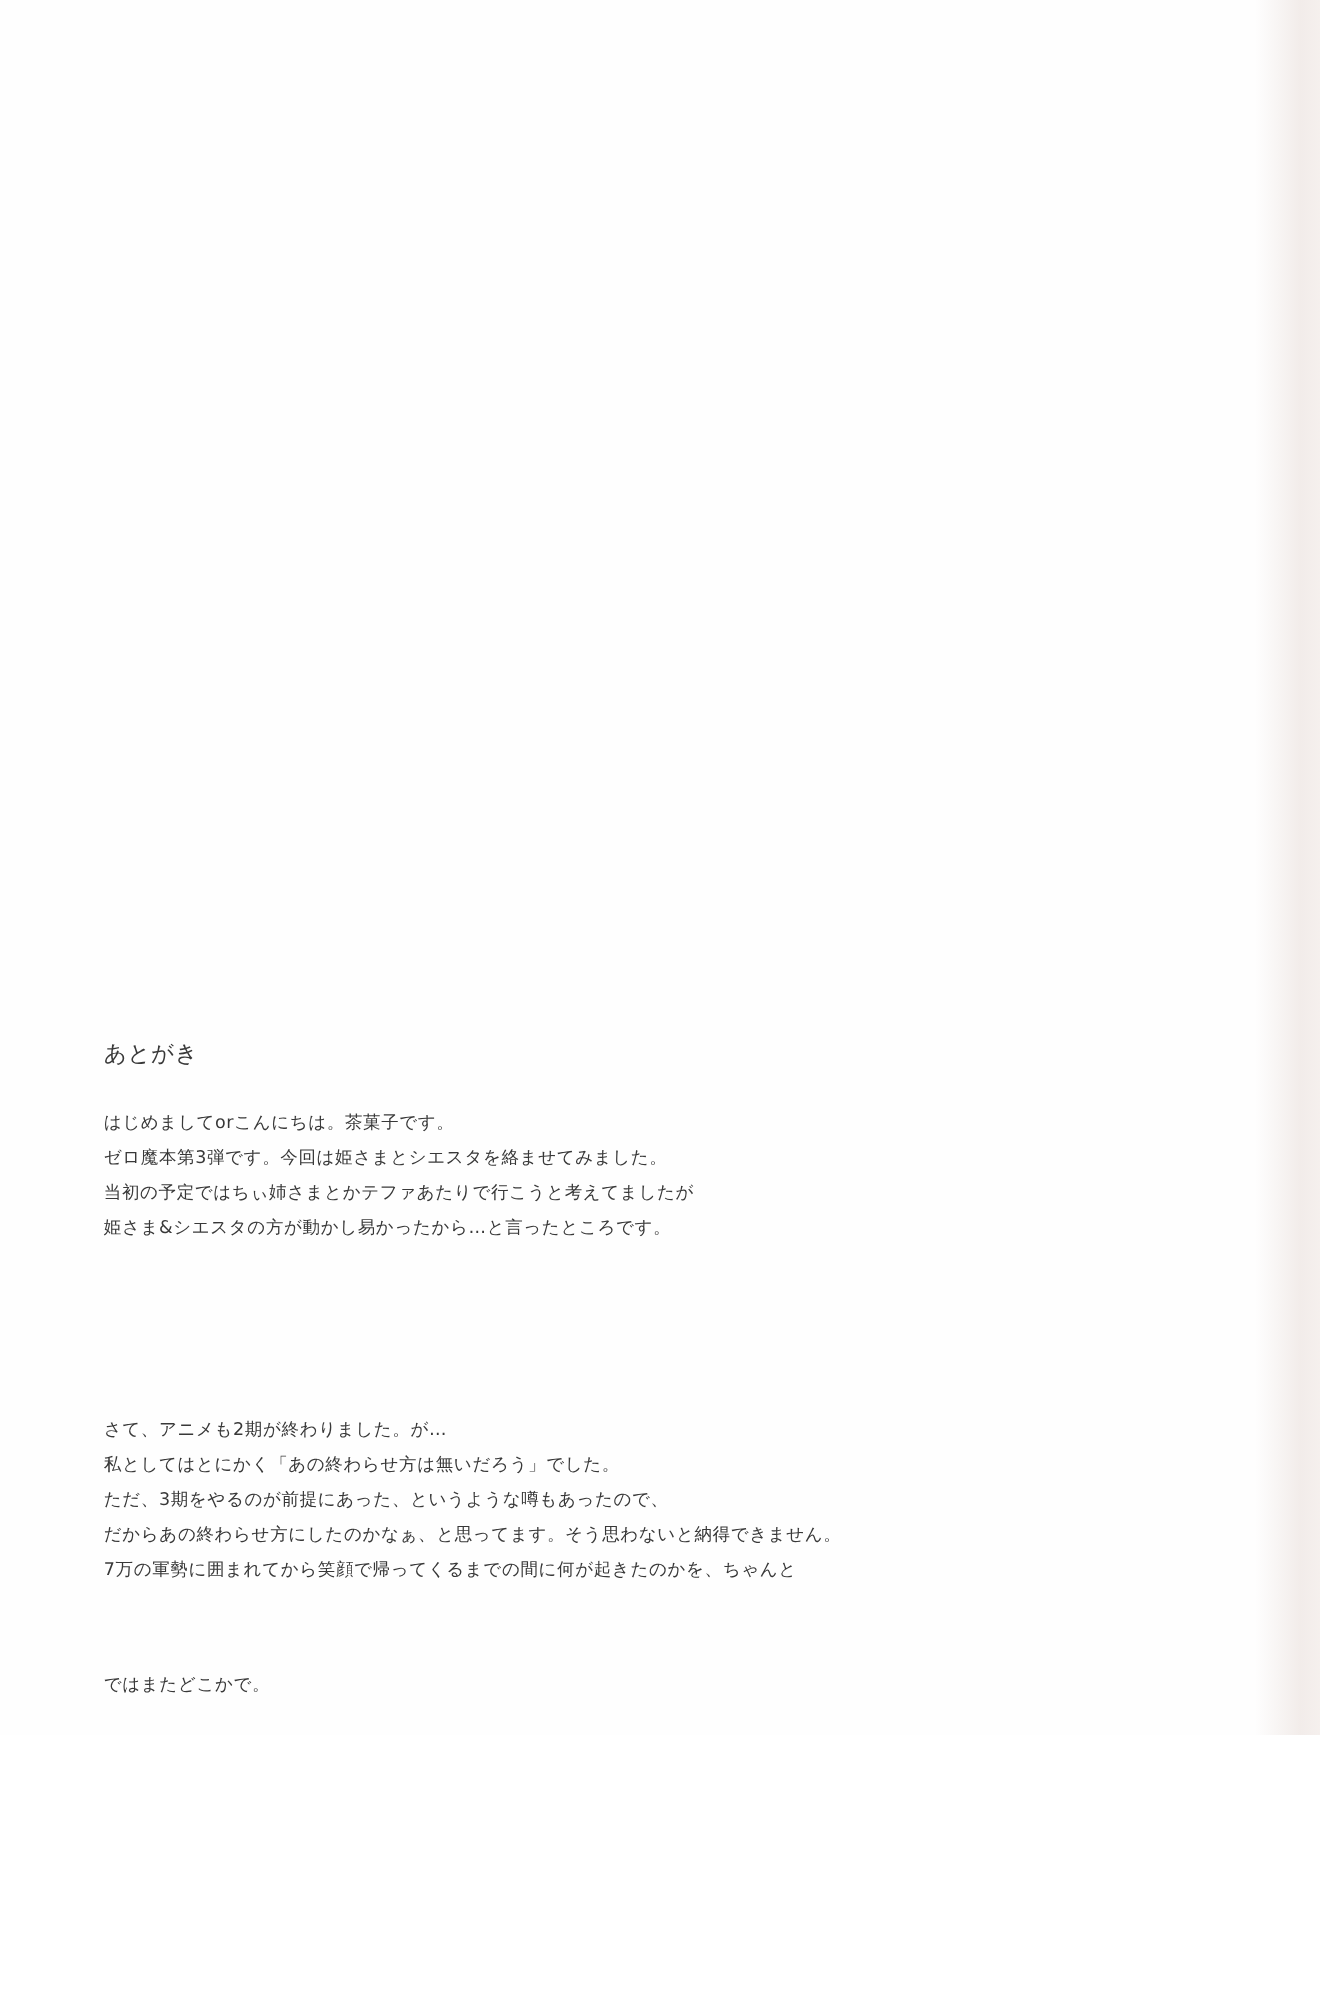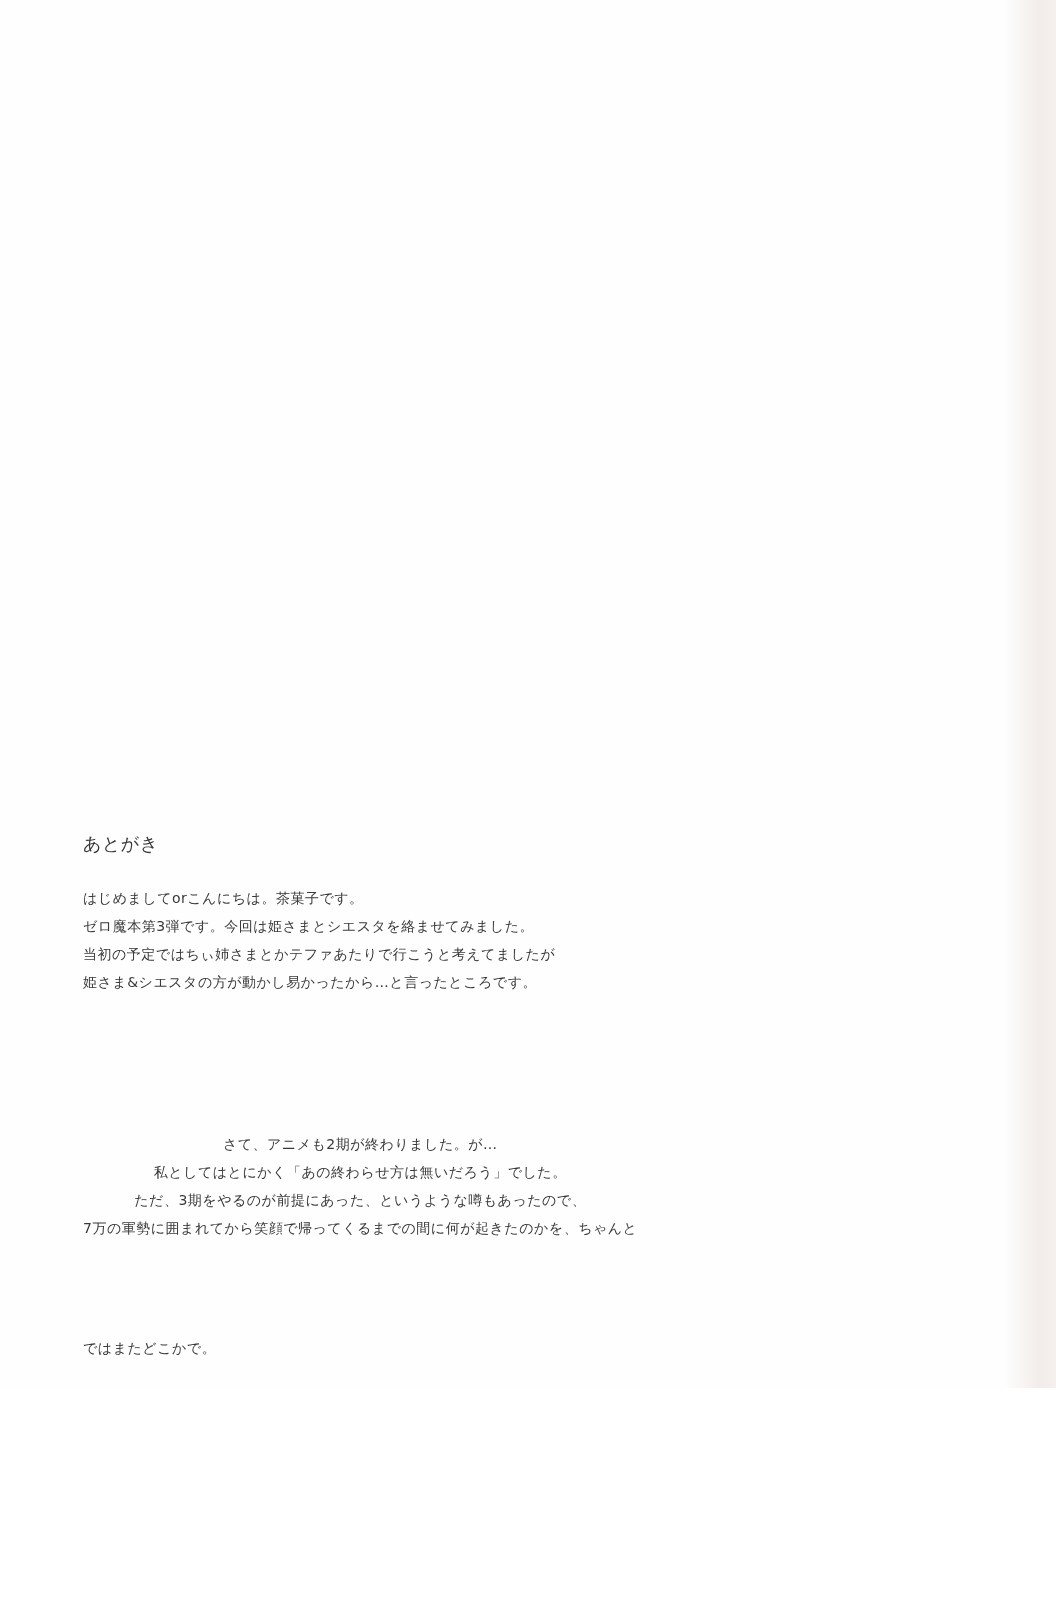--- a/index.html
+++ b/index.html
@@ -39,21 +39,21 @@
     letter-spacing: 0.5px;
     white-space: nowrap;
     color: #383838;
   }
   .doc-title {
     top: 830px;
     font-size: 18px;
   }
   .para-1 { top: 884px; }
   .para-2 { top: 1003px; }
-  .para-3 { top: 1130px; text-align: center; }
+  .para-3 { top: 1130px; }
   .closing { top: 1334px; text-align: right; }
   .signature {
     top: 1398px;
     display: flex;
     gap: 24px;
   }
 </style>
 </head>
 <body>
 
@@ -68,20 +68,21 @@
     <div>ゼロ魔本第3弾です。今回は姫さまとシエスタを絡ませてみました。</div>
     <div>当初の予定ではちぃ姉さまとかテファあたりで行こうと考えてましたが</div>
     <div>姫さま&amp;シエスタの方が動かし易かったから…と言ったところです。</div>
   </div>
 
 
   <div class="text-block para-3">
     <div>さて、アニメも2期が終わりました。が…</div>
     <div>私としてはとにかく「あの終わらせ方は無いだろう」でした。</div>
     <div>ただ、3期をやるのが前提にあった、というような噂もあったので、</div>
+    <div>だからあの終わらせ方にしたのかなぁ、と思ってます。そう思わないと納得できません。</div>
     <div>7万の軍勢に囲まれてから笑顔で帰ってくるまでの間に何が起きたのかを、ちゃんと</div>
   </div>
 
   <div class="text-block closing">
     <div>ではまたどこかで。</div>
   </div>
 
   <div class="text-block signature">
     <span>2007.12</span>
     <span>佐藤茶菓子</span>

